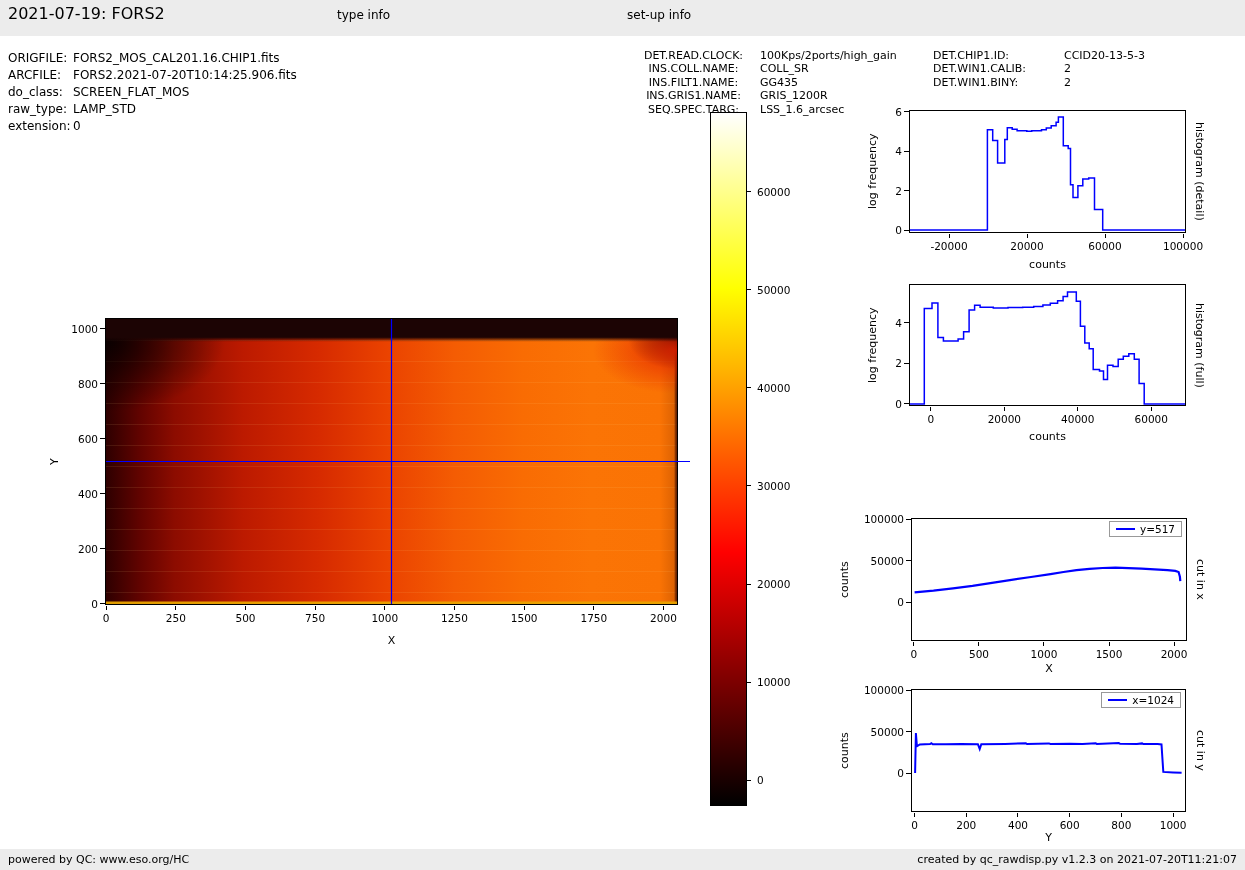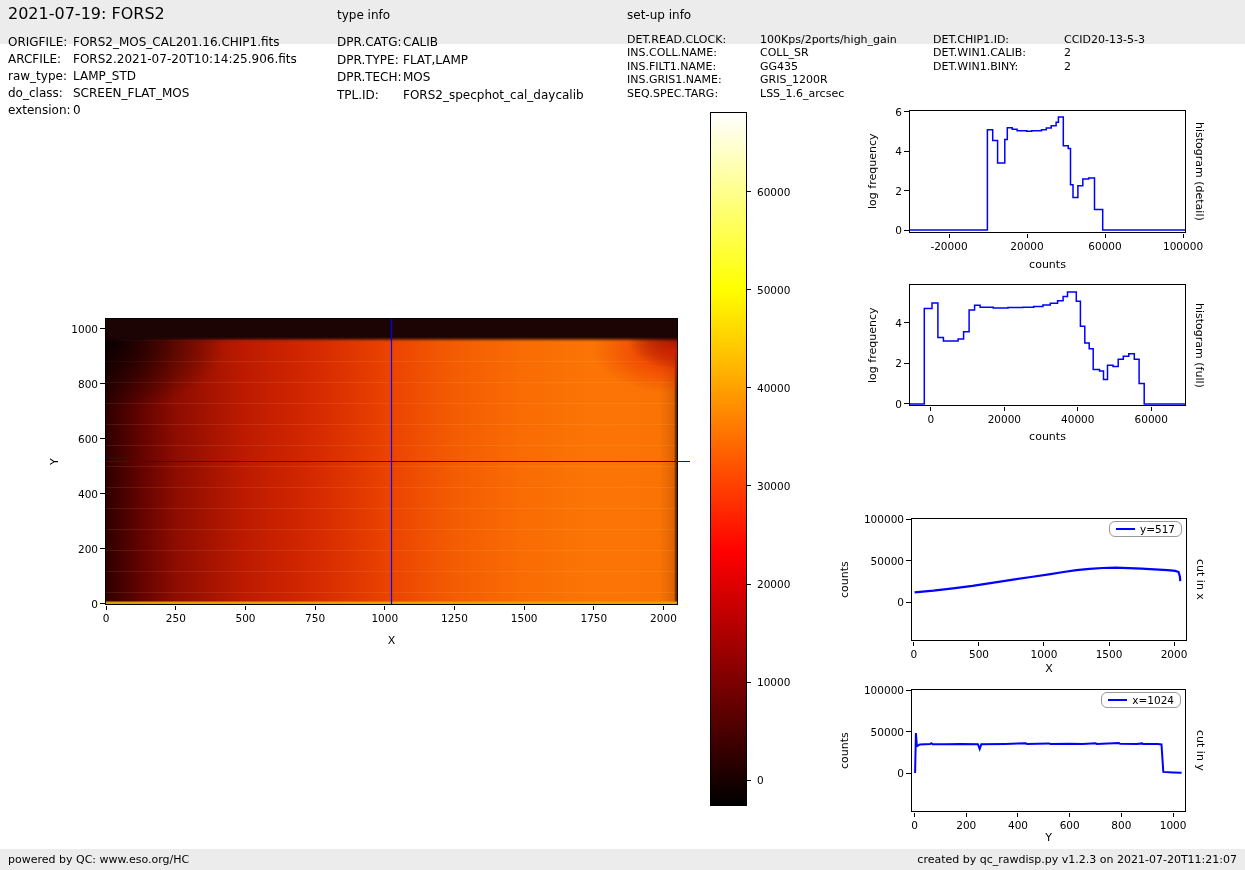--- a/index.html
+++ b/index.html
@@ -1,33 +1,33 @@
 <!DOCTYPE html>
 <html><head>
 <meta charset="utf-8">
 <style>
   html,body{margin:0;padding:0;background:#fff;}
   .page{position:relative;width:1245px;height:870px;background:#ffffff;
         font-family:"DejaVu Sans","Liberation Sans",sans-serif;color:#000;overflow:hidden;}
 
   
-  .topbar{position:absolute;left:0;top:0;width:1245px;height:44px;background:#ececec;}
+  .topbar{position:absolute;left:0;top:0;width:1245px;height:36px;background:#ececec;}
   .page-title{position:absolute;left:8px;top:4px;font-size:16px;white-space:nowrap;}
   .section-title{position:absolute;top:8px;font-size:12px;white-space:nowrap;}
   .st-type{left:337px;} .st-setup{left:627px;}
 
   
-  .info-block{position:absolute;font-size:12px;line-height:17px;white-space:nowrap;}
+  .info-block{position:absolute;font-size:12px;line-height:17px;white-space:nowrap;margin-top:16px;}
   .info-block .lbl{display:inline-block;}
   .file-block{left:8px;top:34px;}
   .file-block .lbl{width:65px;}
   .type-block{left:337px;top:34px;line-height:17.5px;}
   .type-block .lbl{width:66px;}
   .setup-block{left:627px;top:33px;font-size:11px;line-height:13.4px;}
-  .setup-block .lbl{width:133px;}
+  .setup-block .lbl{width:133px;text-align:center;}
   .setup-block2{left:933px;top:33px;font-size:11px;line-height:13.4px;}
   .setup-block2 .lbl{width:131px;}
 
   
   .footer{position:absolute;left:0;top:849px;width:1245px;height:21px;background:#ececec;font-size:11px;}
   .footer-left{position:absolute;left:8px;top:4px;}
   .footer-right{position:absolute;right:8px;top:4px;}
 
   
   .plot{position:absolute;border:1.5px solid #000;box-sizing:border-box;background:#fff;}
@@ -47,21 +47,21 @@
   .xtick{position:absolute;bottom:-6px;width:1px;height:4.5px;background:#000;}
   .xticklabel{position:absolute;bottom:-20px;transform:translateX(-50%);font-size:10.5px;white-space:nowrap;}
   .ytick{position:absolute;left:-6px;width:4.5px;height:1px;background:#000;}
   .yticklabel{position:absolute;right:calc(100% + 8px);transform:translateY(-50%);font-size:10.5px;white-space:nowrap;}
 
   .axis-xlabel{position:absolute;font-size:11px;text-align:center;}
   .vtext{position:absolute;writing-mode:vertical-rl;text-align:center;font-size:11px;white-space:nowrap;width:14px;}
   .vtext.flip{transform:rotate(180deg);}
 
   .legend{position:absolute;top:2px;right:4px;display:flex;align-items:center;gap:5px;
-          border:1px solid #999;border-radius:6px;background:#fff;padding:1px 6px;font-size:10.5px;}
+          border:1px solid #999;border-radius:0;background:#fff;padding:1px 6px;font-size:10.5px;}
   .legend-line{display:inline-block;width:19px;height:2px;}
 
   
   .colorbar{position:absolute;left:710px;top:112px;width:37px;height:694px;box-sizing:border-box;
     border:1.5px solid #000;
     background:linear-gradient(to top, #000000 0%, #460000 10%, #8c0000 20%, #ff0000 36.5%,
                #ff5a00 50%, #ffb400 63%, #ffff00 74.6%, #ffff7c 87%, #ffffff 100%);}
   .cbtick{position:absolute;left:100%;width:5px;height:1px;background:#000;}
   .cbticklabel{position:absolute;left:calc(100% + 11px);transform:translateY(-50%);font-size:10.5px;white-space:nowrap;}
 </style>
@@ -72,31 +72,25 @@
 
   <div class="topbar">
     <div class="page-title">2021-07-19: FORS2</div>
     <div class="section-title st-type">type info</div>
     <div class="section-title st-setup">set-up info</div>
   </div>
 
   <div class="info-block file-block">
     <div class="info-row"><span class="lbl">ORIGFILE:</span><span class="val">FORS2_MOS_CAL201.16.CHIP1.fits</span></div>
     <div class="info-row"><span class="lbl">ARCFILE:</span><span class="val">FORS2.2021-07-20T10:14:25.906.fits</span></div>
+    <div class="info-row"><span class="lbl">do_class:</span><span class="val">SCREEN_FLAT_MOS</span></div>
     <div class="info-row"><span class="lbl">raw_type:</span><span class="val">LAMP_STD</span></div>
-    <div class="info-row"><span class="lbl">do_class:</span><span class="val">SCREEN_FLAT_MOS</span></div>
     <div class="info-row"><span class="lbl">extension:</span><span class="val">0</span></div>
   </div>
 
-  <div class="info-block type-block">
-    <div class="info-row"><span class="lbl">DPR.CATG:</span><span class="val">CALIB</span></div>
-    <div class="info-row"><span class="lbl">DPR.TYPE:</span><span class="val">FLAT,LAMP</span></div>
-    <div class="info-row"><span class="lbl">DPR.TECH:</span><span class="val">MOS</span></div>
-    <div class="info-row"><span class="lbl">TPL.ID:</span><span class="val">FORS2_specphot_cal_daycalib</span></div>
-  </div>
 
   <div class="info-block setup-block">
     <div class="info-row"><span class="lbl">DET.READ.CLOCK:</span><span class="val">100Kps/2ports/high_gain</span></div>
     <div class="info-row"><span class="lbl">INS.COLL.NAME:</span><span class="val">COLL_SR</span></div>
     <div class="info-row"><span class="lbl">INS.FILT1.NAME:</span><span class="val">GG435</span></div>
     <div class="info-row"><span class="lbl">INS.GRIS1.NAME:</span><span class="val">GRIS_1200R</span></div>
     <div class="info-row"><span class="lbl">SEQ.SPEC.TARG:</span><span class="val">LSS_1.6_arcsec</span></div>
   </div>
 
   <div class="info-block setup-block2">

